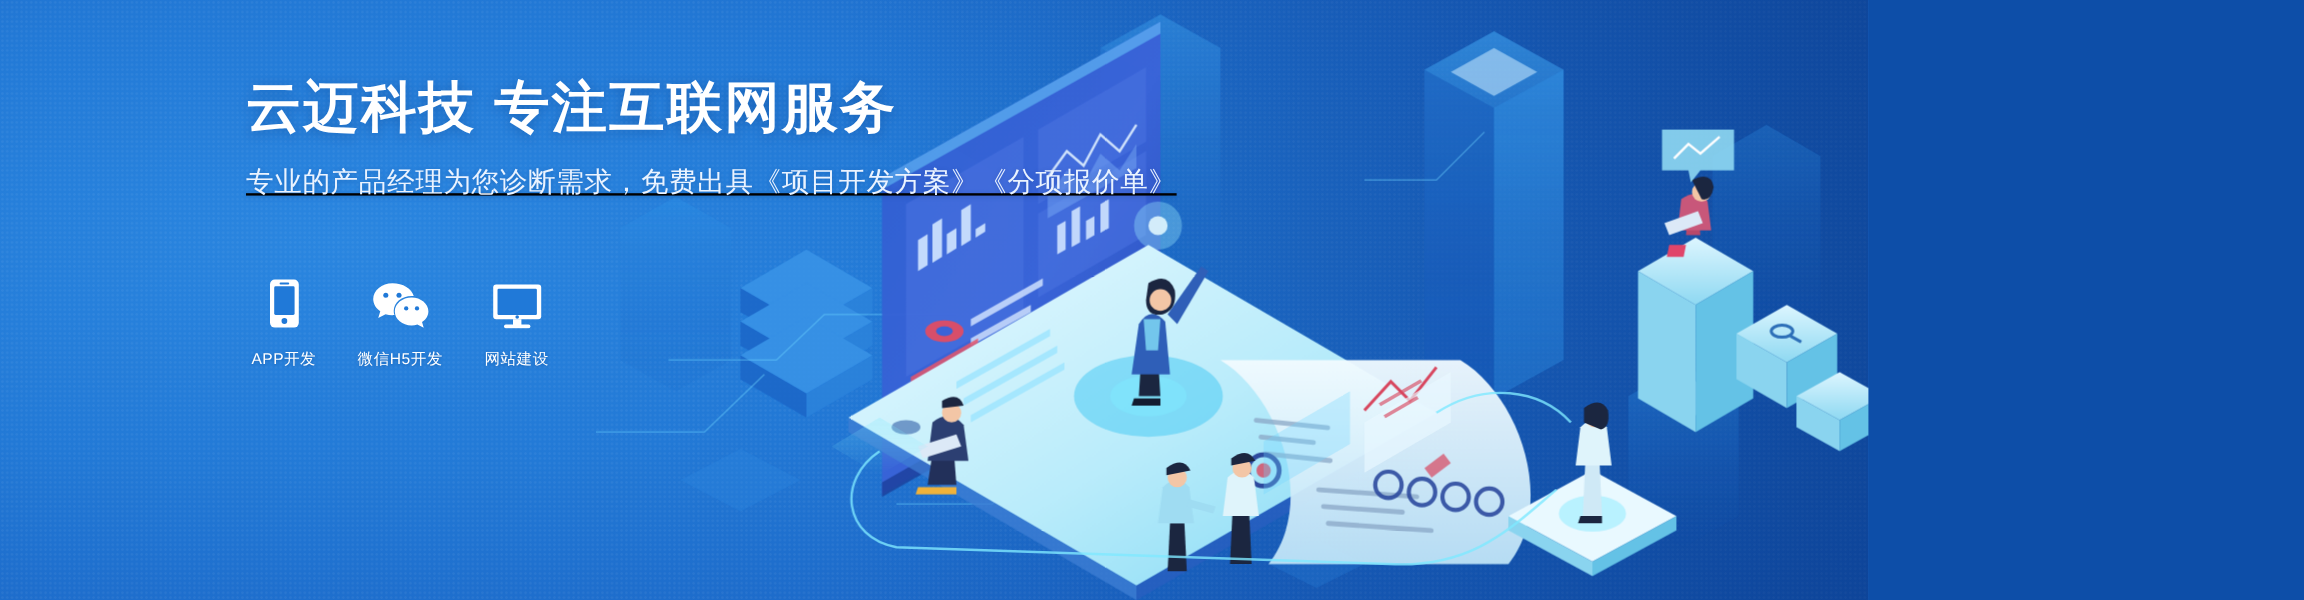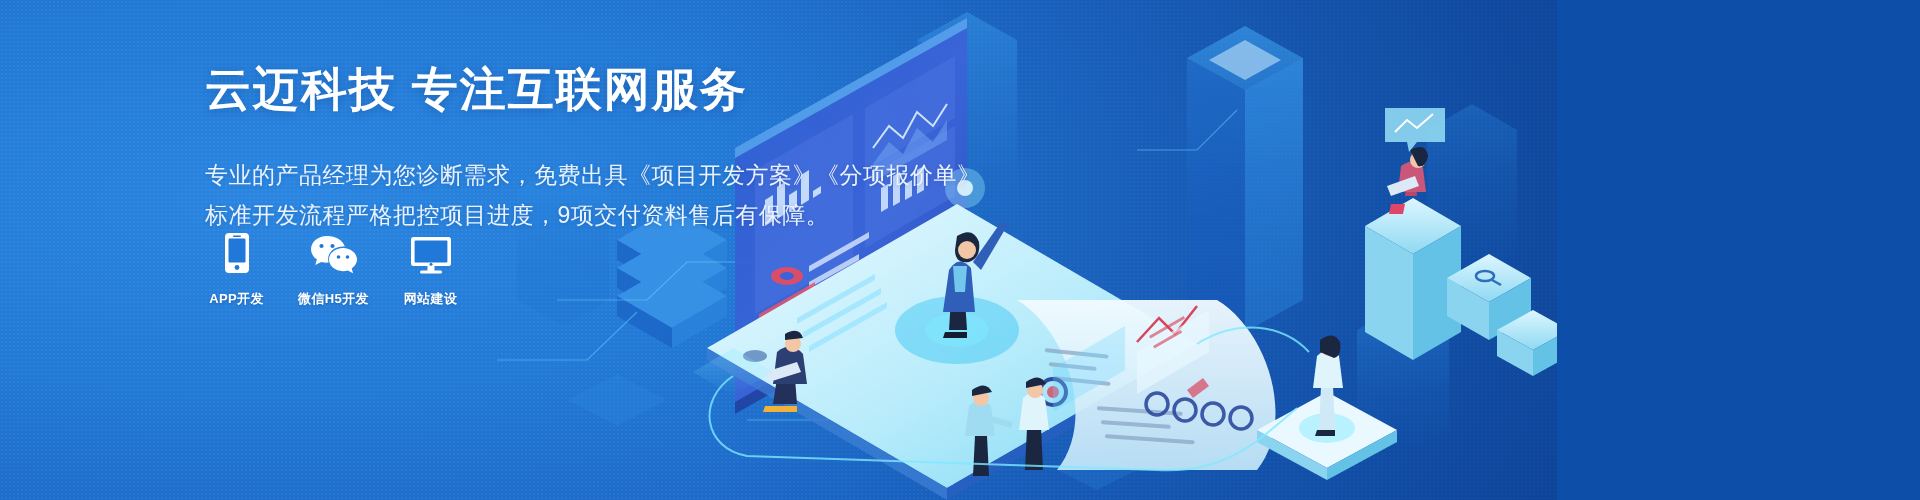--- a/index.html
+++ b/index.html
@@ -25,35 +25,34 @@
     background:linear-gradient(90deg, rgba(10,60,140,0) 45%, rgba(9,56,134,.30) 78%, rgba(8,52,126,.48) 100%);
   }
 
   
   .copy{position:absolute; left:205px; top:62px; width:720px; z-index:6;}
   .headline{
     color:#fff; font-size:46px; font-weight:bold; letter-spacing:2px;
     line-height:1.18; white-space:nowrap;
     text-shadow:0 2px 10px rgba(0,40,100,.28);
   }
-  .sub{margin-top:40px;}
+  .sub{margin-top:16px;text-decoration:underline;}
   .sub-line{
     color:#eaf3ff; font-size:23px; line-height:1.72; letter-spacing:.5px;
     white-space:nowrap; text-shadow:0 1px 4px rgba(0,40,100,.22);
   }
 
   
   .services{position:absolute; left:200px; top:228px; display:flex; gap:24px; z-index:6;}
   .service{width:73px; display:flex; flex-direction:column; align-items:center;}
   .svc-ico{height:46px; display:flex; align-items:flex-end; justify-content:center;}
   .svc-ico svg{display:block;}
   .svc-label{
     margin-top:16px; color:#fff; font-size:13px; letter-spacing:.4px; white-space:nowrap;
     text-shadow:0 1px 3px rgba(0,40,100,.3);
-    font-weight:bold;
   }
 
   
   .art{position:absolute; right:0; top:0; width:1060px; height:500px; z-index:4;}
   .art svg{display:block;width:100%;height:100%;}
 </style>
 </head>
 <body>
 
 <div class="banner">
@@ -321,21 +320,20 @@
         <path d="M700,344 C740,318 786,324 812,352"></path>
       </g>
       <polygon points="196,372 236,348 276,372 236,396" fill="url(#glow)" opacity=".5"></polygon>
     </svg>
   </div>
 
   <div class="copy">
     <div class="headline">云迈科技 专注互联网服务</div>
     <div class="sub">
       <div class="sub-line">专业的产品经理为您诊断需求，免费出具《项目开发方案》《分项报价单》</div>
-      <div class="sub-line">标准开发流程严格把控项目进度，9项交付资料售后有保障。</div>
     </div>
   </div>
 
   <div class="services">
 
     <div class="service">
       <span class="svc-ico">
         <svg width="26" height="42" viewBox="0 0 26 42">
           <rect x="1" y="1" width="24" height="40" rx="4" fill="#fff"></rect>
           <rect x="4.5" y="6.5" width="17" height="24" rx="1.2" fill="#2079d8"></rect>

